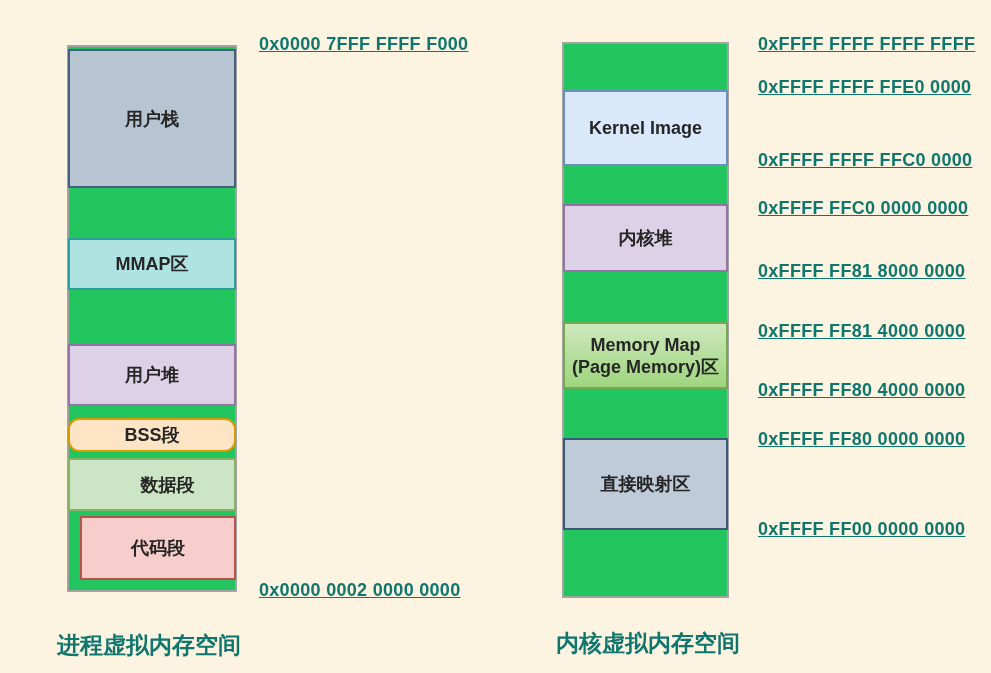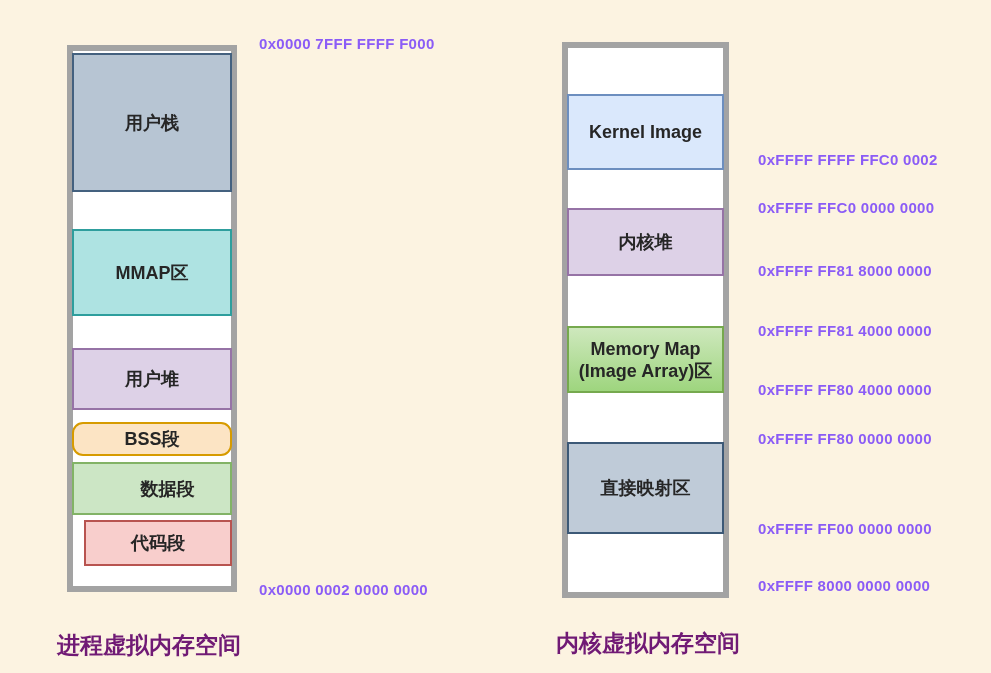--- a/index.html
+++ b/index.html
@@ -7,65 +7,65 @@
     width:991px;height:673px;
     background:#FCF3E1;
     font-family:"Liberation Sans","DejaVu Sans",sans-serif;
     overflow:hidden;
   }
   .canvas{position:relative;width:991px;height:673px;}
 
   
   .column{
     position:absolute;
-    background:#ffffff;
-    border:6px solid #a3a3a3;
+    background:#22c55e;
+    border:2px solid #a3a3a3;
     box-sizing:border-box;
   }
   .col-process{left:67px;top:45px;width:170px;height:547px;}
   .col-kernel{left:562px;top:42px;width:167px;height:556px;}
 
   
   .block{
     position:absolute;left:-1px;right:-1px;
     box-sizing:border-box;
     border:2px solid;
     display:flex;flex-direction:column;
     align-items:center;justify-content:center;
     font-weight:700;font-size:18px;color:#262626;
     line-height:22px;text-align:center;
   }
   .b-user-stack {top:2px;  height:139px;background:#B7C5D3;border-color:#44617F;}
-  .b-mmap       {top:178px;height:87px; background:#AEE3E2;border-color:#2E9E9D;}
+  .b-mmap       {top:191px;height:52px; background:#AEE3E2;border-color:#2E9E9D;}
   .b-user-heap  {top:297px;height:62px; background:#DDD1E7;border-color:#9673A6;}
   .b-bss        {top:371px;height:34px; background:#FCE4C4;border-color:#D79B00;border-radius:11px;}
   .b-data       {top:411px;height:53px; background:#CCE6C5;border-color:#82B366;padding-left:31px;}
-  .b-code       {top:469px;height:46px; background:#F8CECC;border-color:#B85450;margin-left:12px;}
+  .b-code       {top:469px;height:64px; background:#F8CECC;border-color:#B85450;margin-left:12px;}
 
   .b-kernel-image{top:46px; height:76px;background:#DAE8FC;border-color:#6C8EBF;}
   .b-kernel-heap {top:160px;height:68px;background:#DDD1E7;border-color:#9673A6;}
   .b-memory-map  {top:278px;height:67px;
                   background:linear-gradient(#CEE8BD,#9ED57E);
                   border-color:#76A94E;}
   .b-direct-map  {top:394px;height:92px;background:#BFCBD8;border-color:#3C5977;justify-content:center;}
 
   
   .addr{
     position:absolute;
-    font-weight:700;font-size:15px;line-height:20px;
-    color:#8b5cf6;letter-spacing:0.3px;white-space:nowrap;
+    font-weight:700;font-size:18px;line-height:20px;
+    color:#0f766e;letter-spacing:0.3px;white-space:nowrap;text-decoration:underline;
   }
   .addr-l{left:259px;}
   .addr-r{left:758px;}
 
   
   .caption{
     position:absolute;
     font-weight:700;font-size:23px;line-height:26px;
-    color:#701a75;white-space:nowrap;
+    color:#0f766e;white-space:nowrap;
   }
   .cap-process{left:57px;top:632px;}
   .cap-kernel{left:556px;top:630px;}
 </style>
 </head>
 <body>
 
 <div class="canvas">
 
   <div class="column col-process">
@@ -91,35 +91,36 @@
 
   <div class="column col-kernel">
     <div class="block b-kernel-image">
       <span>Kernel Image</span>
     </div>
     <div class="block b-kernel-heap">
       <span>内核堆</span>
     </div>
     <div class="block b-memory-map">
       <span>Memory Map</span>
-      <span>(Image Array)区</span>
+      <span>(Page Memory)区</span>
     </div>
     <div class="block b-direct-map">
       <span>直接映射区</span>
     </div>
   </div>
 
   <div class="addr addr-l" style="top:34px">0x0000 7FFF FFFF F000</div>
   <div class="addr addr-l" style="top:580px">0x0000 0002 0000 0000</div>
 
-  <div class="addr addr-r" style="top:150px">0xFFFF FFFF FFC0 0002</div>
+  <div class="addr addr-r" style="top:34px">0xFFFF FFFF FFFF FFFF</div>
+  <div class="addr addr-r" style="top:77px">0xFFFF FFFF FFE0 0000</div>
+  <div class="addr addr-r" style="top:150px">0xFFFF FFFF FFC0 0000</div>
   <div class="addr addr-r" style="top:198px">0xFFFF FFC0 0000 0000</div>
   <div class="addr addr-r" style="top:261px">0xFFFF FF81 8000 0000</div>
   <div class="addr addr-r" style="top:321px">0xFFFF FF81 4000 0000</div>
   <div class="addr addr-r" style="top:380px">0xFFFF FF80 4000 0000</div>
   <div class="addr addr-r" style="top:429px">0xFFFF FF80 0000 0000</div>
   <div class="addr addr-r" style="top:519px">0xFFFF FF00 0000 0000</div>
-  <div class="addr addr-r" style="top:576px">0xFFFF 8000 0000 0000</div>
 
   <div class="caption cap-process">进程虚拟内存空间</div>
   <div class="caption cap-kernel">内核虚拟内存空间</div>
 
 </div>
 
 </body></html>

